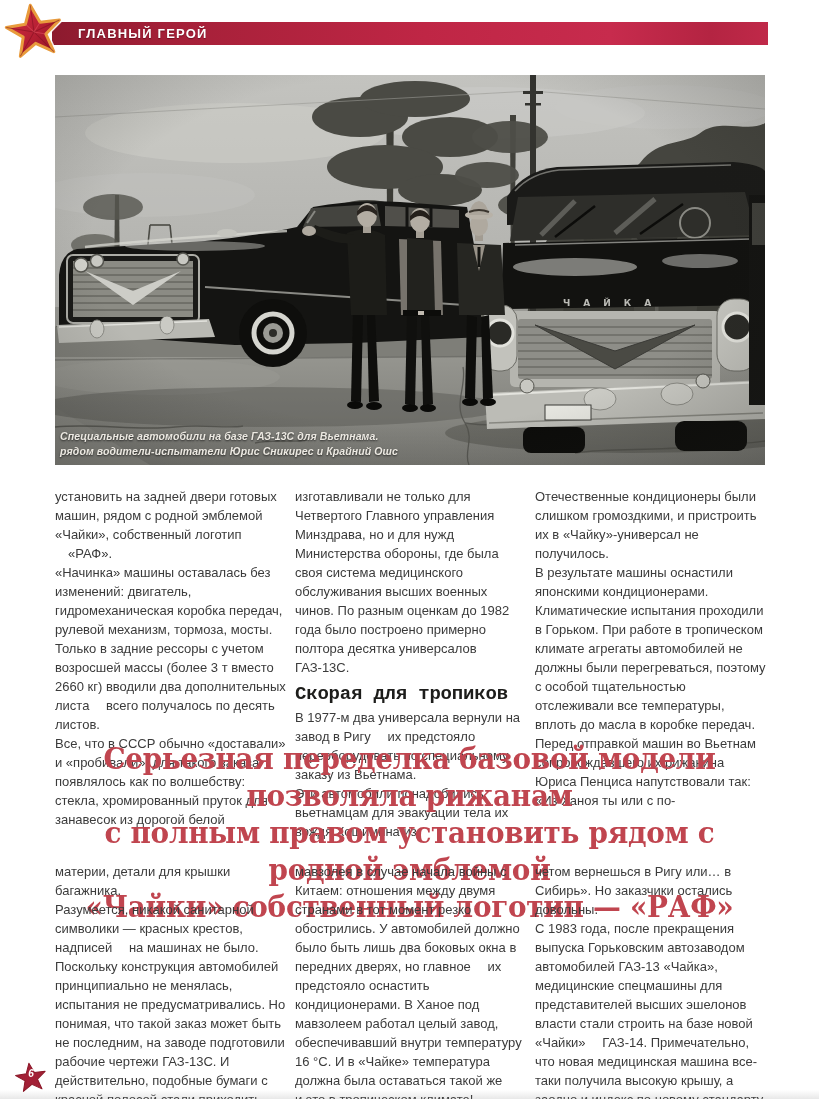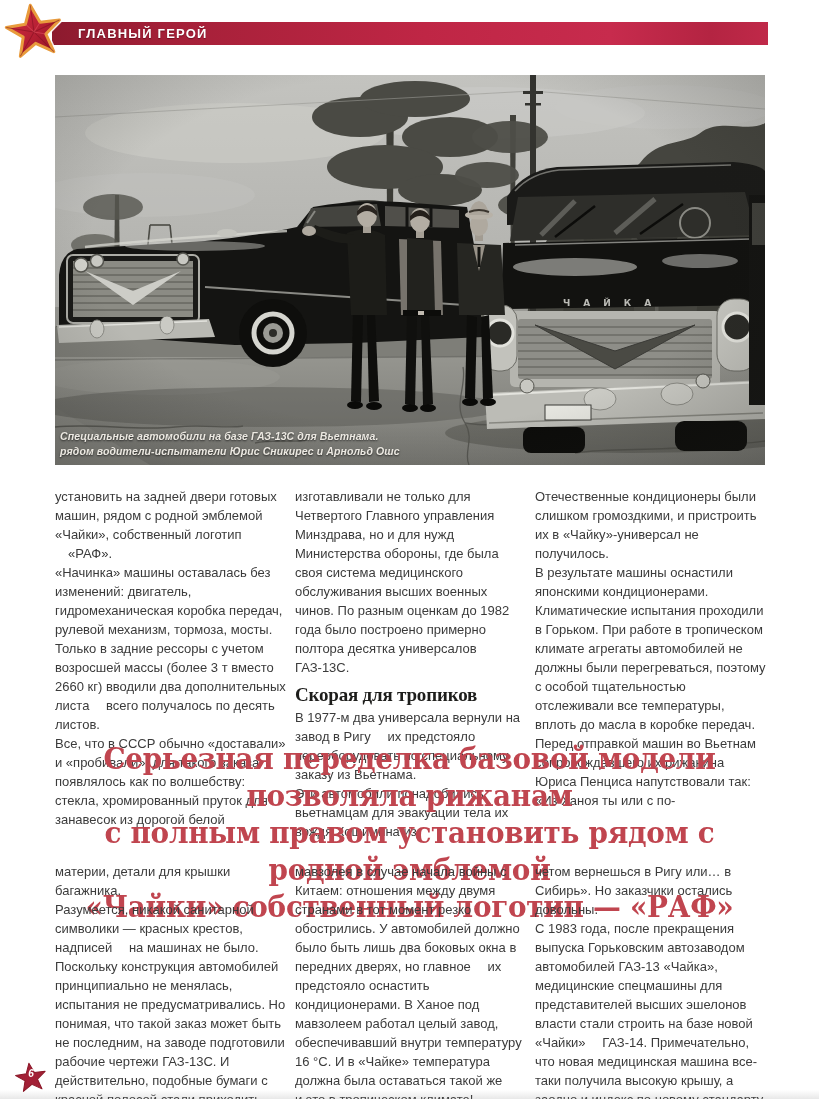--- a/index.html
+++ b/index.html
@@ -22,21 +22,21 @@
   .caption{position:absolute;left:5px;bottom:6px;font-size:10.5px;font-style:italic;font-weight:700;
         color:#ece9e2;line-height:15px;text-shadow:0 1px 2px rgba(0,0,0,.65);letter-spacing:.1px;}
   .caption div{white-space:nowrap;}
 
   
   .cols{position:absolute;left:55px;width:711px;display:flex;gap:9px;}
   .cols-top{top:487px;}
   .cols-bottom{top:862px;}
   .col{width:231px;font-size:13px;line-height:19px;color:#3b3b3b;}
   .col p{margin:0;white-space:pre-line;}
-  .section-heading{font-family:Liberation Serif, serif;font-weight:700;font-size:19px;color:#1d1d1b;
+  .section-heading{font-family:Liberation Mono, monospace;font-weight:700;font-size:19px;color:#1d1d1b;
         margin:8px 12px 4px 0;letter-spacing:-.2px;white-space:nowrap;}
 
   
   .pullquote{position:absolute;left:40px;top:741px;width:739px;text-align:center;
         font-family:"DejaVu Serif",serif;font-weight:700;font-size:29px;line-height:37px;
         color:#c0454f;white-space:pre-line;transform:scaleX(.96);transform-origin:50% 0;
         letter-spacing:-.3px;}
 
   
   .page-star{position:absolute;left:13px;top:1059px;width:36px;height:36px;}
@@ -290,21 +290,21 @@
         <ellipse cx="424" cy="140" rx="14" ry="4.5" fill="#b8b2a8"></ellipse>
         <path d="M414,140 Q416,127 424,126 Q432,127 434,140 Z" fill="#aba59b"></path>
         <path d="M414,137 Q424,133 434,137" stroke="#3a352e" stroke-width="2" fill="none"></path>
       </g>
 
       <rect x="0" y="0" width="710" height="390" fill="url(#vig)"></rect>
     </svg>
 
     <figcaption class="caption">
       <div>Специальные автомобили на базе ГАЗ-13С для Вьетнама.</div>
-      <div>рядом водители-испытатели Юрис Сникирес и Арнольд Ошс</div>
+      <div>рядом водители-испытатели Юрис Сникирес и Крайний Ошс</div>
     </figcaption>
   </figure>
 
   <section class="cols cols-top">
     <div class="col">
       <p>установить на задней двери готовых машин, рядом с родной эмблемой «Чайки», собственный логотип  «РАФ».
 «Начинка» машины оставалась без изменений: двигатель, гидромеханическая коробка передач, рулевой механизм, тормоза, мосты. Только в задние рессоры с учетом возросшей массы (более 3 т вместо 2660 кг) вводили два дополнительных листа  всего получалось по десять листов.
 Все, что в СССР обычно «доставали» и «пробивали», для такого заказа появлялось как по волшебству: стекла, хромированный пруток для занавесок из дорогой белой</p>
     </div>
     <div class="col">

